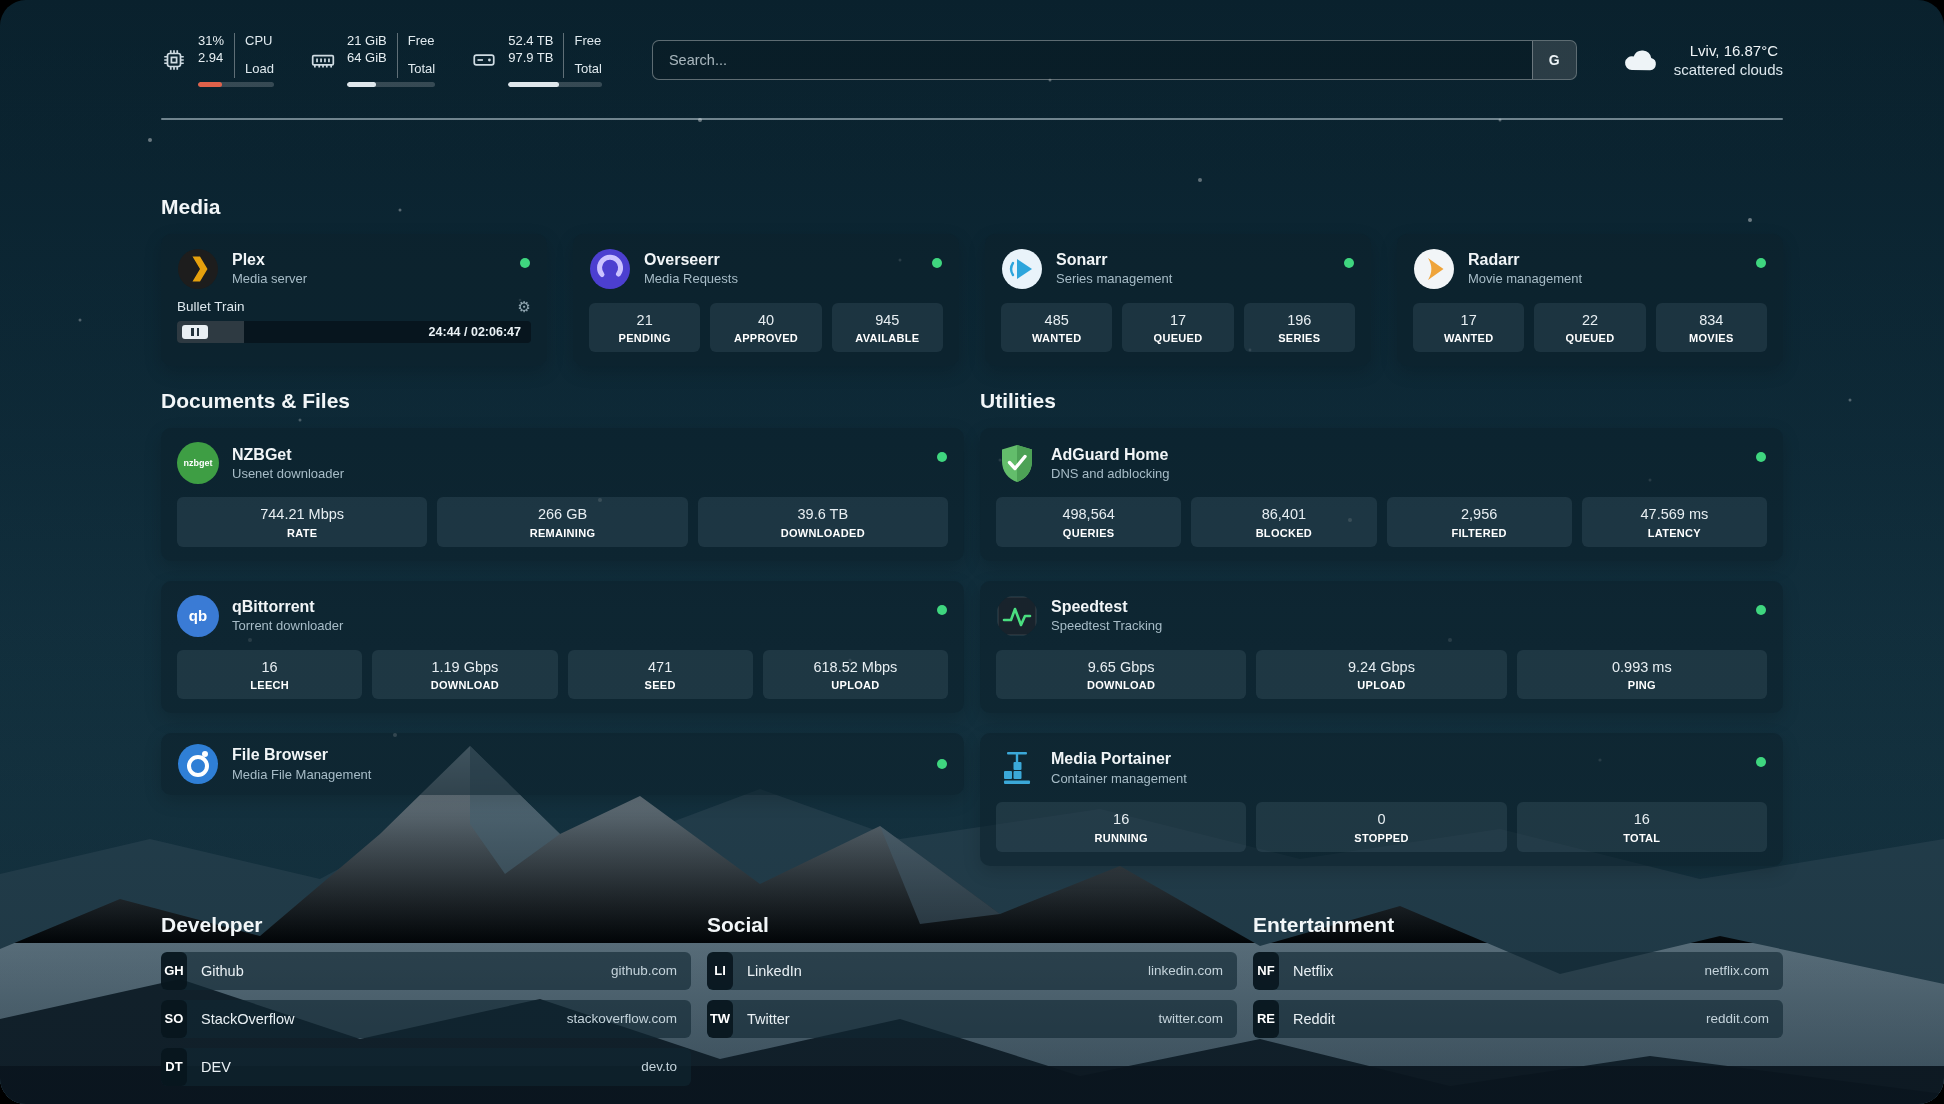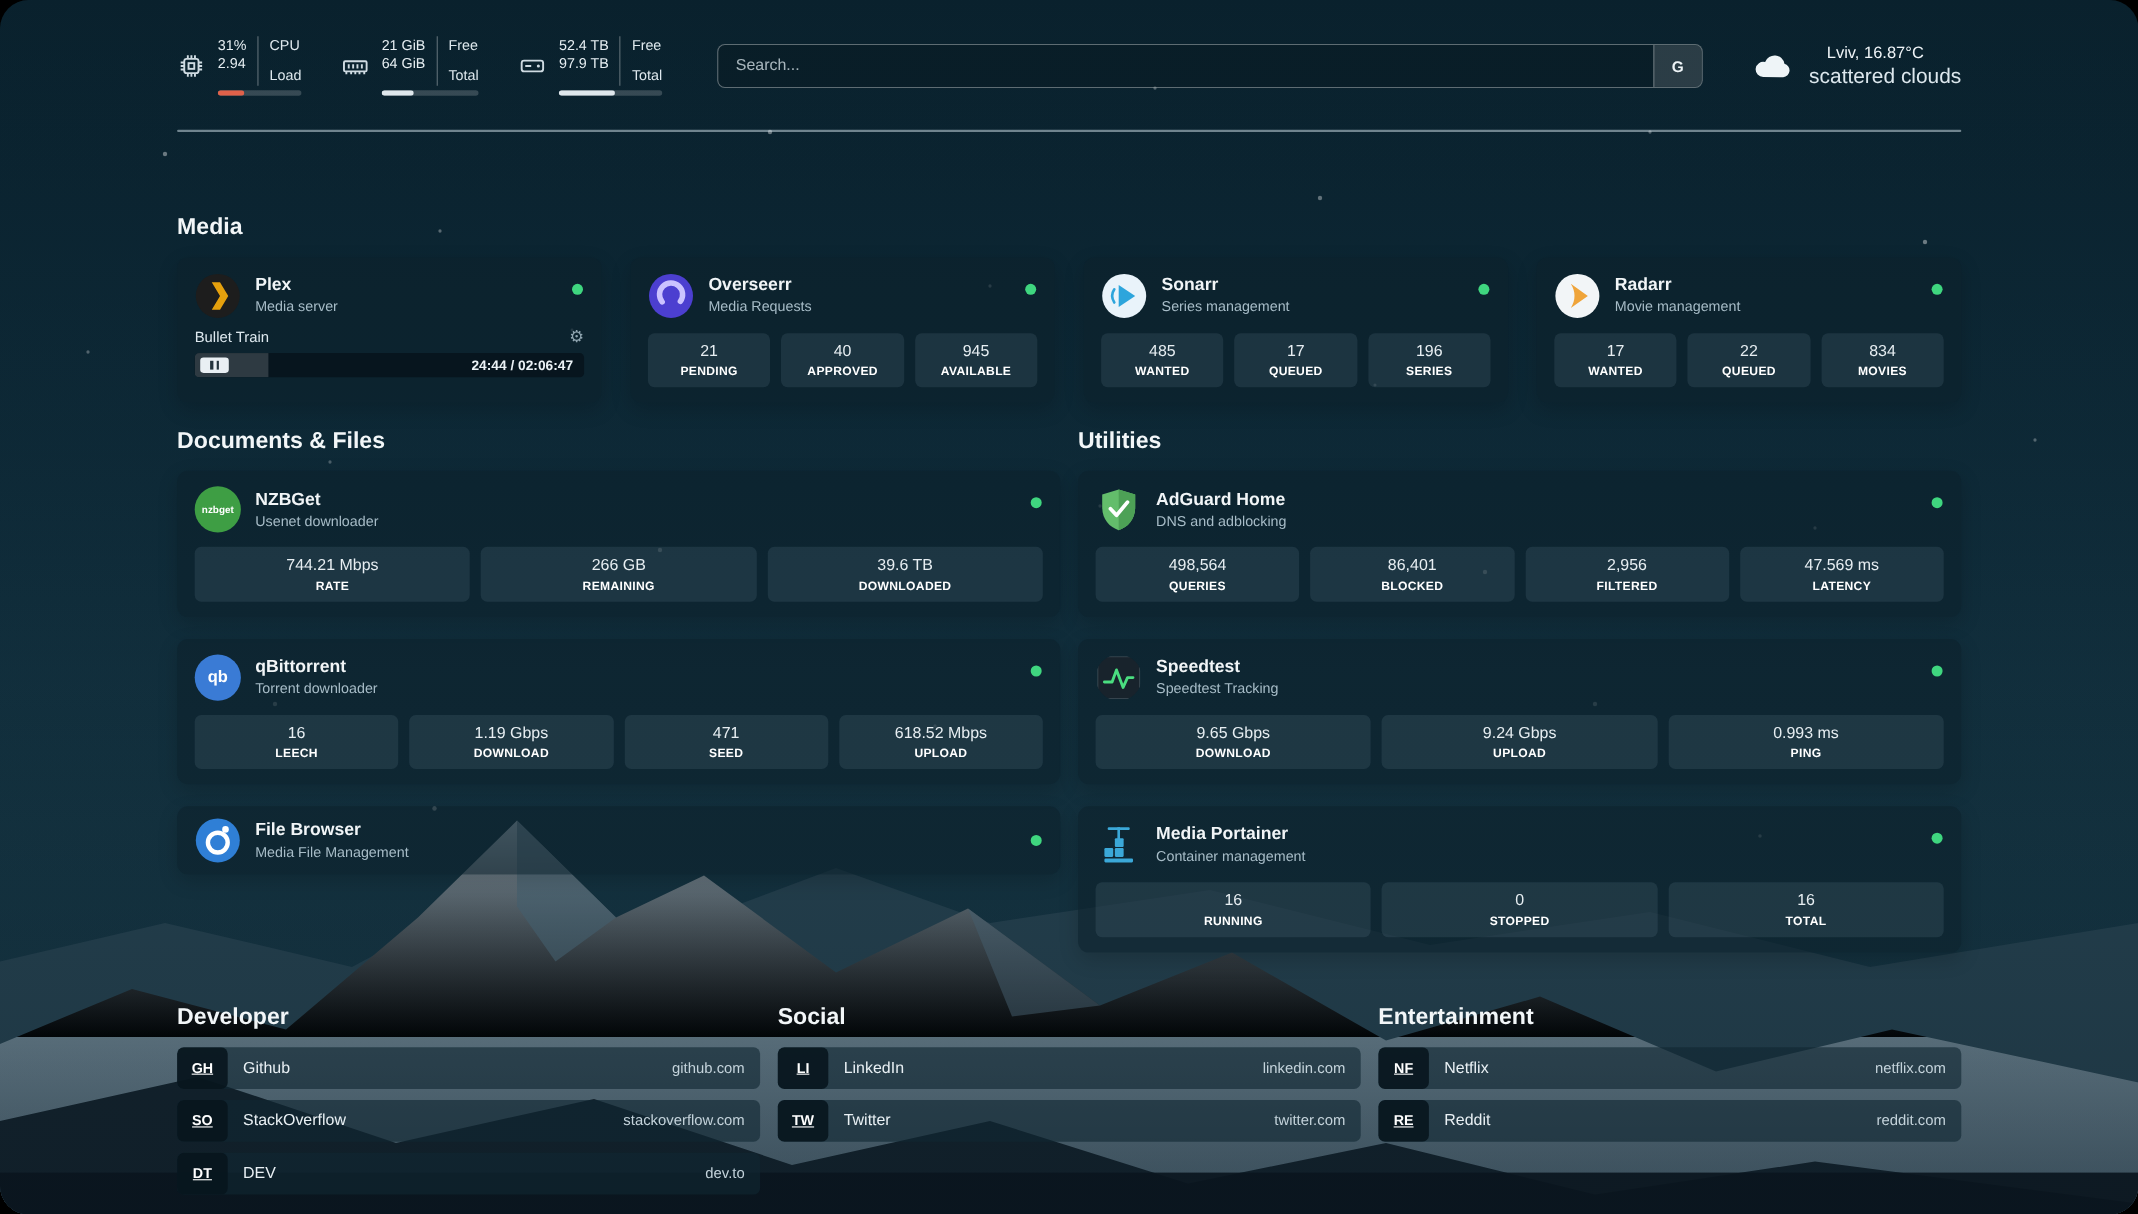--- a/index.html
+++ b/index.html
@@ -50,21 +50,21 @@
   }
   .searchwrap input::placeholder { color: rgba(220,232,238,0.75); }
   .search-g {
     width: 44px; display: flex; align-items: center; justify-content: center;
     background: rgba(255,255,255,0.14); border-left: 1px solid rgba(255,255,255,0.30);
     font-size: 14px; font-weight: 700; color: #eef4f7; cursor: pointer;
   }
   .weather { display: flex; align-items: center; gap: 13px; }
   .weather .wtext { display: flex; flex-direction: column; gap: 2px; }
   .weather .loc { font-size: 15px; color: #f0f5f8; margin-left: 16px; }
-  .weather .cond { font-size: 19px; color: #dce7ed; }
+  .weather .cond { font-size: 15px; color: #dce7ed; }
 
   .divider { margin-top: 34px; height: 2px; background: rgba(213,229,238,0.5); border-radius: 1px; }
 
   
   h2.section { font-size: 21px; font-weight: 700; color: #f2f6f8; line-height: 22px; }
   .media-title { margin-top: 76px; }
   .media-row { display: flex; gap: 26px; margin-top: 16px; }
   .media-row .card { flex: 1; }
 
   .card {
@@ -104,21 +104,21 @@
   .two-col .card:last-child { margin-bottom: 0; }
   .card.compact { padding: 10px 16px; }
   .card.compact .dot { top: 26px; }
 
   
   .links-row { display: flex; gap: 16px; margin-top: 48px; }
   .linkcol { flex: 1; min-width: 0; }
   .linkcol h2.section { margin-bottom: 16px; }
   .bm { display: flex; align-items: center; height: 38px; background: rgba(16,38,50,0.62); border-radius: 6px; margin-bottom: 10px; overflow: hidden; cursor: pointer; }
   .bm:last-child { margin-bottom: 0; }
-  .bmicon { width: 46px; height: 38px; flex: none; background: rgba(7,20,28,0.88); color: #fff; font-weight: 700; font-size: 13px; display: flex; align-items: center; justify-content: center; border-radius: 6px; text-decoration: underline; }
+  .bmicon { width: 26px; height: 38px; flex: none; background: rgba(7,20,28,0.88); color: #fff; font-weight: 700; font-size: 13px; display: flex; align-items: center; justify-content: center; border-radius: 6px; }
   .bmlabel { margin-left: 14px; font-size: 14.5px; color: #e9f0f4; white-space: nowrap; }
   .bmurl { margin-left: auto; margin-right: 14px; font-size: 13.5px; color: #c4d3db; white-space: nowrap; }
 </style>
 </head>
 <body>
 
 <div class="screen">
   <div class="bg">
     <svg class="mountains" viewBox="0 0 1944 430" preserveAspectRatio="none">
       <defs>

